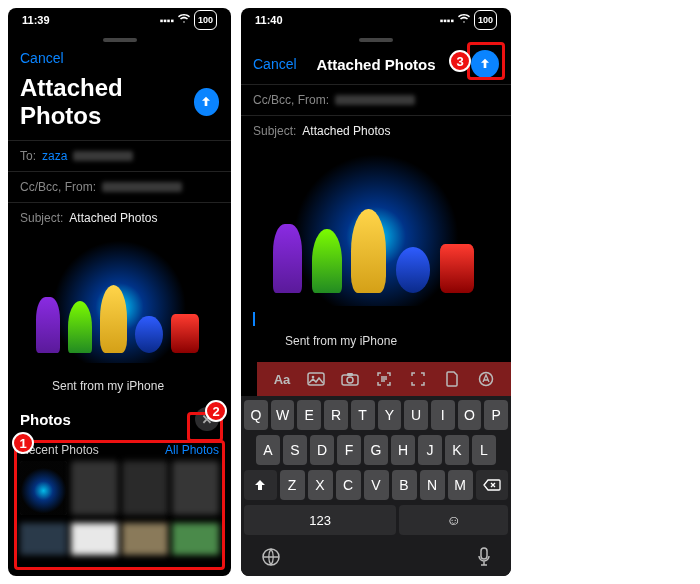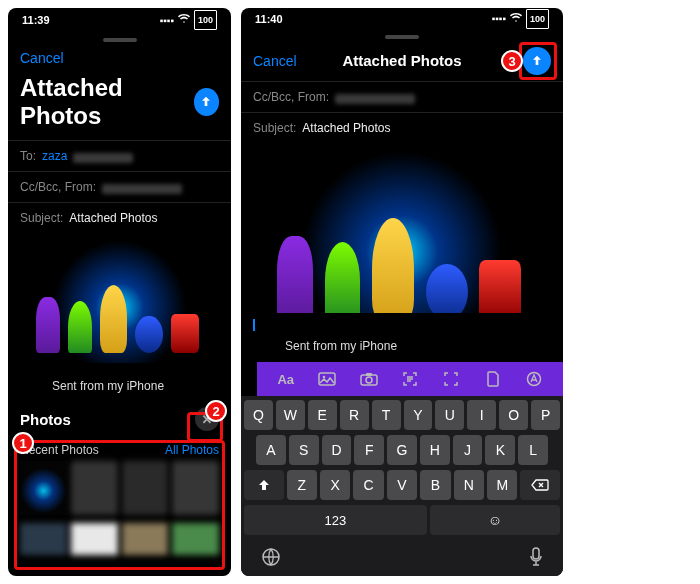--- a/index.html
+++ b/index.html
@@ -17,37 +17,37 @@
     height: 568px;
     background: #000;
     border-radius: 8px;
     overflow: hidden;
     position: relative;
     color: #fff;
     display: flex;
     flex-direction: column;
   }
   .phone-right {
-    width: 322px;
+    width: 270px;
   }
   
   .statusbar {
     height: 24px;
     display: flex;
     align-items: center;
     justify-content: space-between;
     padding: 0 14px;
     font-size: 11px;
     font-weight: 600;
   }
   .status-right { display:flex; align-items:center; gap:4px; }
   .signal, .wifi { font-size:10px; }
   .battery {
     display:inline-flex; align-items:center; gap:2px;
-    border:1px solid #fff; border-radius:1px; padding:4px 3px;
+    border:1px solid #fff; border-radius:6px; padding:4px 3px;
     font-size:9px; font-weight:700;
   }
   
   .handle {
     width: 34px; height: 4px; background:#444; border-radius:2px;
     margin: 6px auto 4px;
   }
   
   .header-row {
     display:flex; align-items:center; justify-content:space-between;
@@ -64,21 +64,21 @@
     font-size:15px; font-weight:600; pointer-events:none;
   }
   .send-btn {
     width:28px; height:28px; border-radius:50%;
     background:#0a84ff; display:flex; align-items:center; justify-content:center;
   }
   .send-btn svg { width:16px; height:16px; }
   
   .field {
     border-top:1px solid #222; padding:8px 12px;
-    font-size:12px; display:flex; gap:6px; align-items:flex-end;
+    font-size:12px; display:flex; gap:6px; align-items:center;
   }
   .field-label { color:#888; }
   .field-val { color:#0a84ff; }
   .blur {
     width:60px; height:10px; background:#3a3a3a;
     filter: blur(2px); border-radius:2px;
   }
   
   .attachment {
     margin: 6px 12px; border-radius:6px; overflow:hidden;
@@ -122,21 +122,21 @@
     display:flex; gap:4px; padding:0 12px 8px;
   }
   .thumb { width:54px; height:54px; border-radius:3px; background:#222; position:relative; overflow:hidden;}
   .thumb .mini { position:absolute; inset:0; opacity:.9; }
   .thumbrow2 { display:flex; gap:4px; padding:0 12px 12px;}
   .thumbrow2 .sq { width:54px; height:32px; filter:blur(3px); }
   .sq1{background:#2a3a4a;} .sq2{background:#e8e8e8;} .sq3{background:#8a7a5a;} .sq4{background:#4a8a4a;}
   
   .toolbar {
     display:flex; justify-content:space-around; align-items:center;
-    padding:8px 8px; background:#6d28d9; border-top:1px solid #000;margin-left:16px;
+    padding:8px 8px; background:#7f1d1d; border-top:1px solid #000;margin-left:16px;
   }
   .toolbar .tb { width:22px; height:18px; color:#bbb; display:flex; align-items:center; justify-content:center; font-size:13px;}
   .keyboard { background:#1c1c1e; padding:4px 3px 6px; display:flex; flex-direction:column; gap:5px;}
   .krow { display:flex; gap:3px; justify-content:center;}
   .key {
     background:#4a4a4c; color:#fff; border-radius:4px;
     height:30px; flex:1; display:flex; align-items:center; justify-content:center;
     font-size:14px; text-transform:uppercase;
   }
   .key.dark { background:#2c2c2e; }

